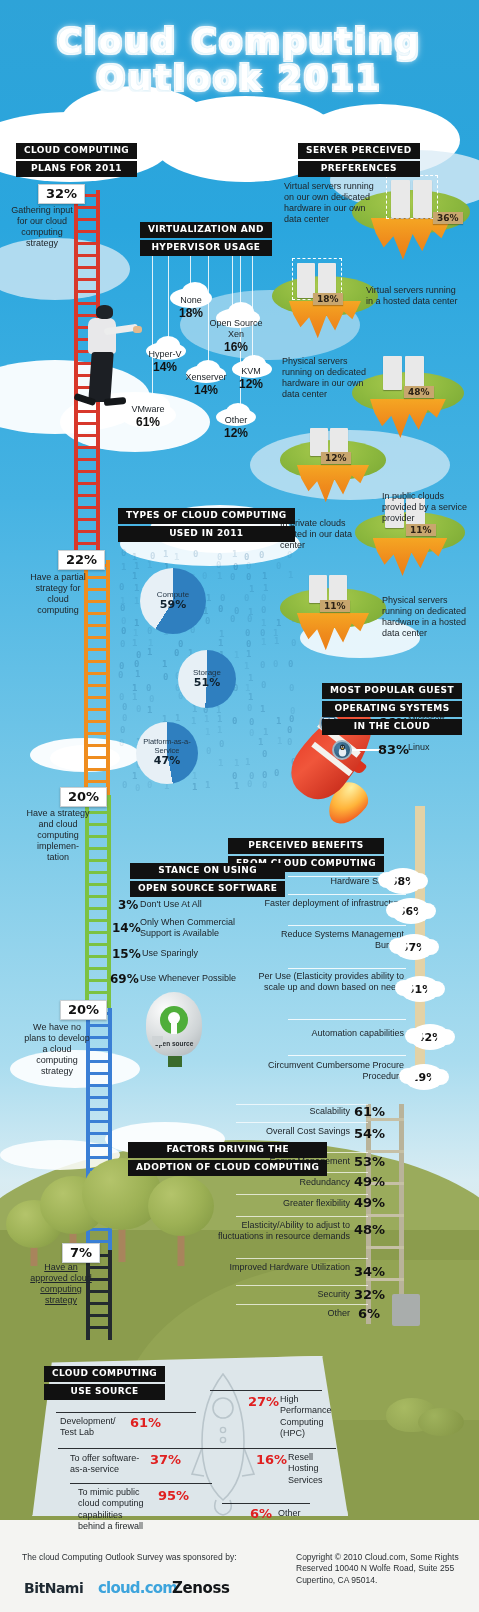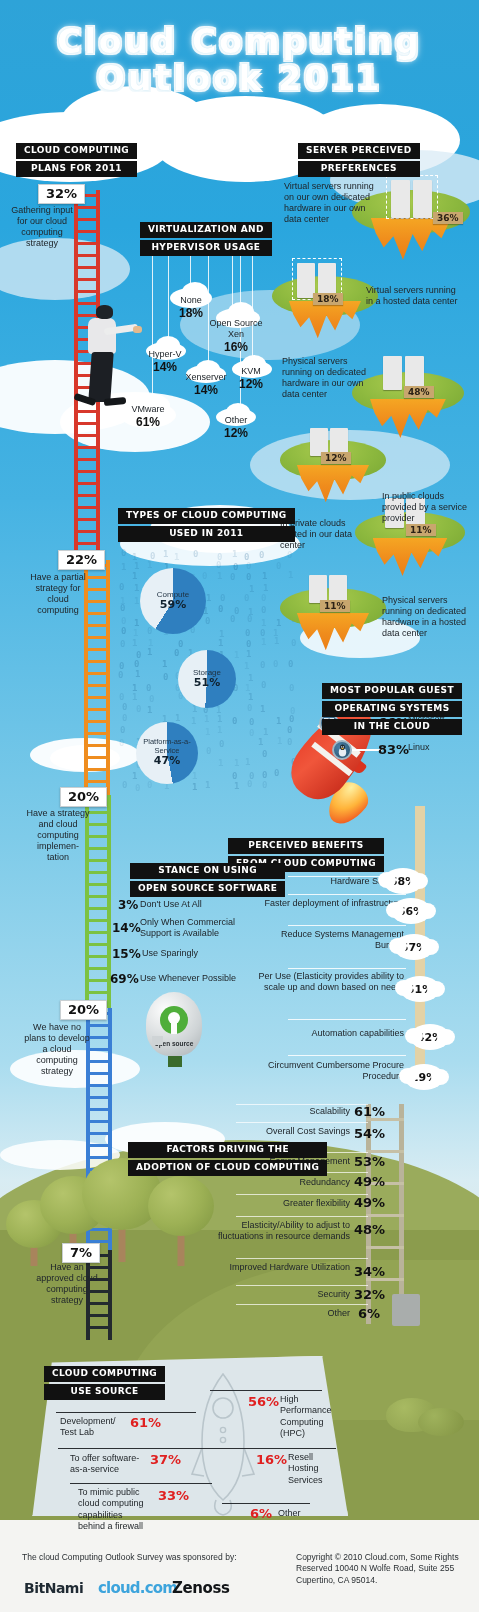--- a/index.html
+++ b/index.html
@@ -366,21 +366,21 @@
   <div class="flag" style="left:58px;top:550px;">22%</div>
   <div class="txt c" style="left:26px;top:572px;width:64px;">Have a partial strategy for cloud computing</div>
 
   <div class="flag" style="left:60px;top:787px;">20%</div>
   <div class="txt c" style="left:26px;top:808px;width:64px;">Have a strategy and cloud computing implemen-tation</div>
 
   <div class="flag" style="left:60px;top:1000px;">20%</div>
   <div class="txt c" style="left:22px;top:1022px;width:70px;">We have no plans to develop a cloud computing strategy</div>
 
   <div class="flag" style="left:62px;top:1243px;">7%</div>
-  <div class="txt c" style="left:32px;top:1262px;width:70px;">Have an approved cloud computing strategy</div>
+  <div class="txt c" style="left:26px;top:1262px;width:70px;text-decoration:underline;">Have an approved cloud computing strategy</div>
 
   <div>
     <div style="position:absolute;left:96px;top:305px;width:17px;height:14px;background:#1f2328;border-radius:45% 45% 35% 35%;z-index:18;"></div>
     <div style="position:absolute;left:88px;top:318px;width:28px;height:36px;background:#e8e8ea;border-radius:7px 7px 4px 4px;z-index:17;"></div>
     <div style="position:absolute;left:104px;top:326px;width:34px;height:7px;background:#eceded;border-radius:4px;z-index:17;transform:rotate(-8deg);"></div>
     <div style="position:absolute;left:133px;top:326px;width:9px;height:7px;background:#e4b98d;border-radius:3px;z-index:18;"></div>
     <div style="position:absolute;left:90px;top:352px;width:22px;height:50px;background:#1c1f24;border-radius:3px;z-index:17;transform:skewX(-4deg);"></div>
     <div style="position:absolute;left:74px;top:396px;width:22px;height:7px;background:#14171a;border-radius:3px;z-index:18;transform:rotate(18deg);"></div>
     <div style="position:absolute;left:104px;top:398px;width:22px;height:7px;background:#14171a;border-radius:3px;z-index:18;transform:rotate(-6deg);"></div>
   </div>
@@ -910,24 +910,24 @@
   <div class="uc-line" style="left:56px;top:1412px;width:140px;"></div>
   <div class="uc-lbl" style="left:60px;top:1416px;width:62px;">Development/ Test Lab</div>
   <div class="uc-pct" style="left:130px;top:1415px;">61%</div>
 
   <div class="uc-line" style="left:58px;top:1448px;width:186px;"></div>
   <div class="uc-lbl" style="left:70px;top:1453px;width:72px;">To offer software-as-a-service</div>
   <div class="uc-pct" style="left:150px;top:1452px;">37%</div>
 
   <div class="uc-line" style="left:70px;top:1483px;width:142px;"></div>
   <div class="uc-lbl" style="left:78px;top:1487px;width:70px;">To mimic public cloud computing capabilities behind a firewall</div>
-  <div class="uc-pct" style="left:158px;top:1488px;">33%</div>
+  <div class="uc-pct" style="left:158px;top:1488px;">95%</div>
 
   <div class="uc-line" style="left:210px;top:1390px;width:112px;"></div>
-  <div class="uc-pct" style="left:248px;top:1394px;">56%</div>
+  <div class="uc-pct" style="left:248px;top:1394px;">27%</div>
   <div class="uc-lbl" style="left:280px;top:1394px;width:58px;">High Performance Computing (HPC)</div>
 
   <div class="uc-line" style="left:232px;top:1448px;width:104px;"></div>
   <div class="uc-pct" style="left:256px;top:1452px;">16%</div>
   <div class="uc-lbl" style="left:288px;top:1452px;width:54px;">Resell Hosting Services</div>
 
   <div class="uc-line" style="left:222px;top:1503px;width:88px;"></div>
   <div class="uc-pct" style="left:250px;top:1506px;">6%</div>
   <div class="uc-lbl" style="left:278px;top:1508px;width:50px;">Other</div>
 

